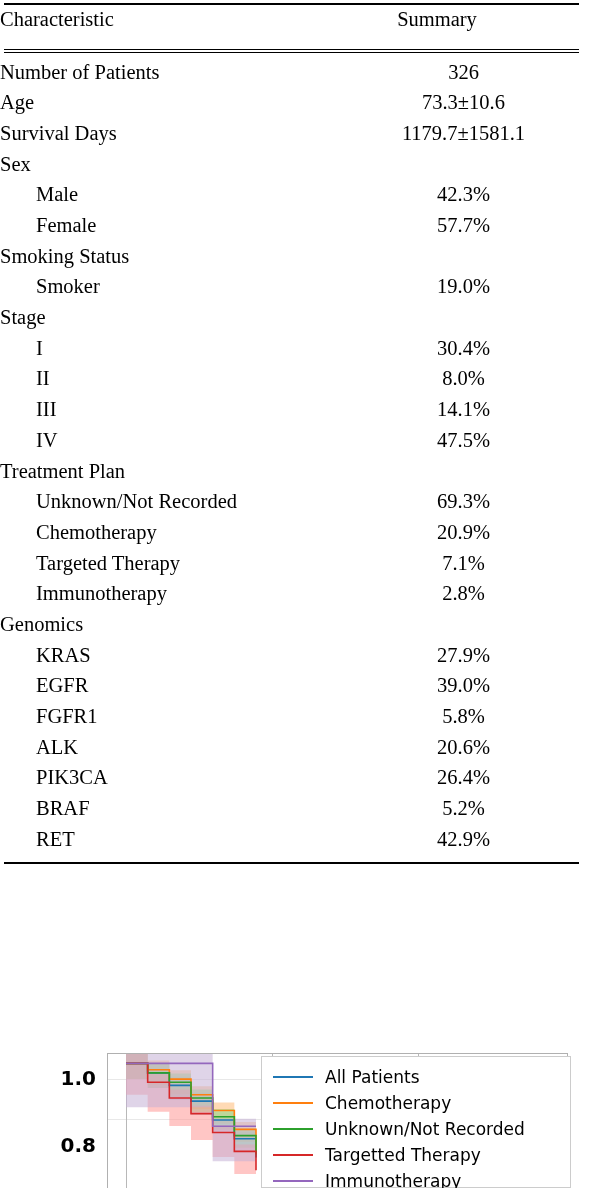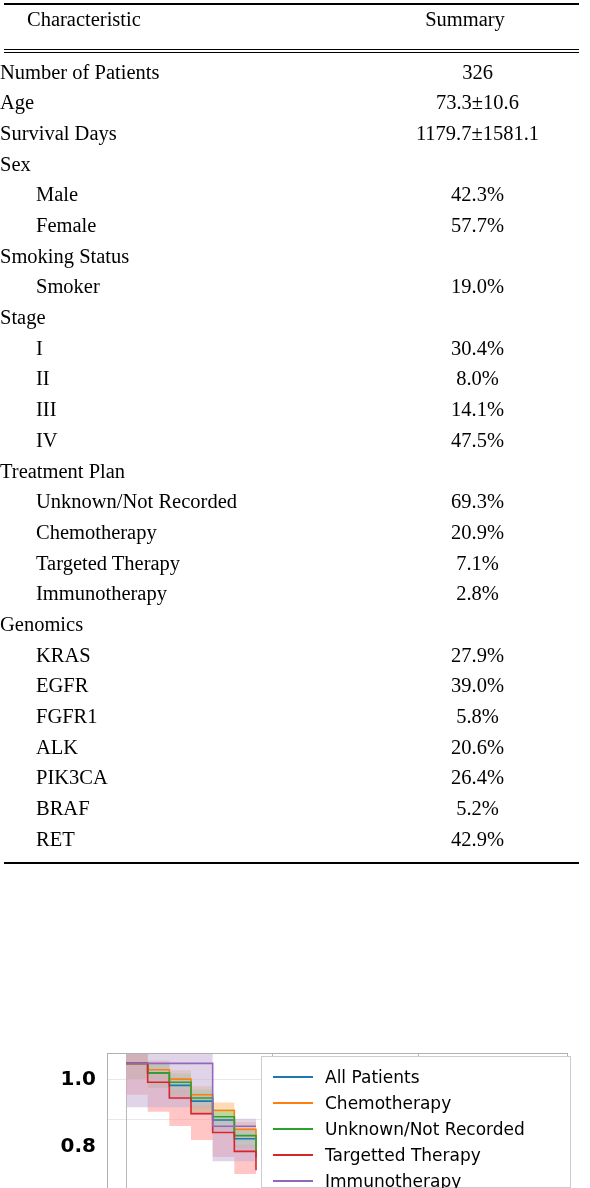--- a/index.html
+++ b/index.html
@@ -56,22 +56,22 @@
   }
   td.val {
     text-align: center;
     width: 200px;
     padding-right: 53px;
   }
   tr.header td {
     height: 40px;
     padding-top: 4px;
   }
-  tr.header td.char { padding-left: 27px; }
-  tr.header td.val  { padding-right: 25px; }
+  tr.header td.char { padding-left: 0; }
+  tr.header td.val  { padding-right: 53px; }
   tr.first td { padding-top: 9px; }
   .indent { padding-left: 36px !important; }
 
   
   #figure {
     position: absolute;
     left: 0;
     top: 996px;
     width: 590px;
     height: 192px;

